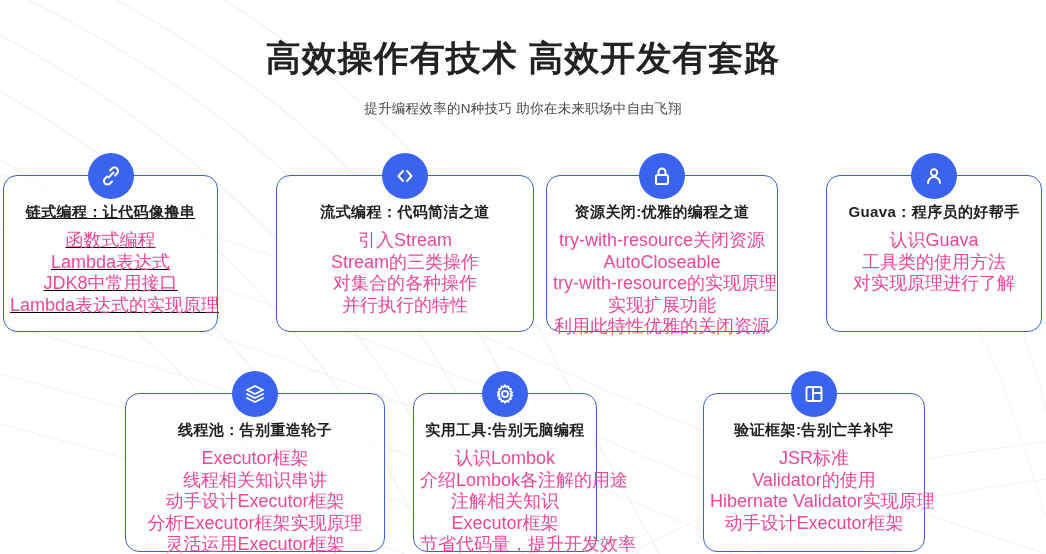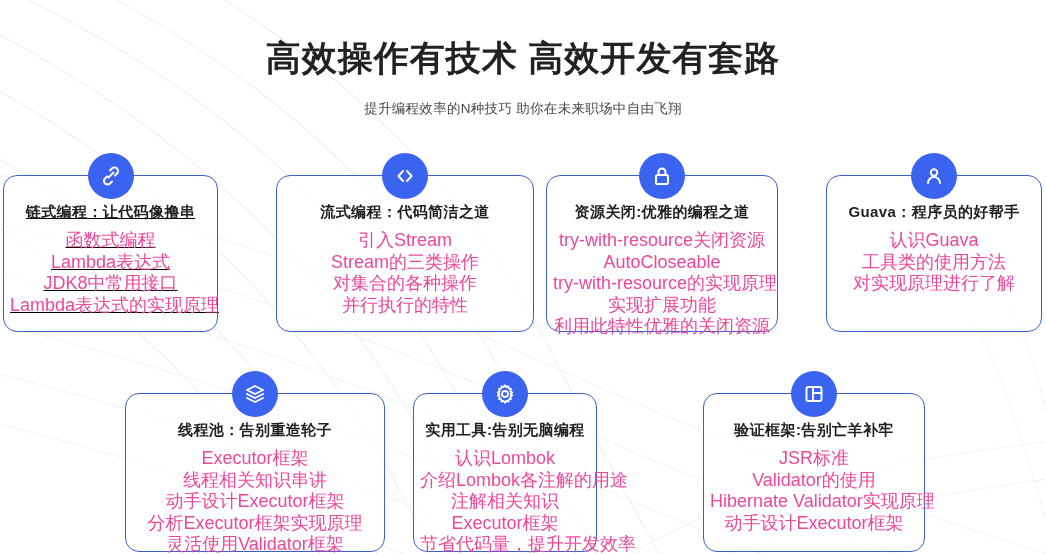--- a/index.html
+++ b/index.html
@@ -211,21 +211,21 @@
       <path d="M4 12 L12 16 L20 12"></path>
       <path d="M4 16 L12 20 L20 16"></path>
     </svg>
   </div>
   <div class="card-title">线程池：告别重造轮子</div>
   <ul class="card-items">
     <li>Executor框架</li>
     <li>线程相关知识串讲</li>
     <li>动手设计Executor框架</li>
     <li>分析Executor框架实现原理</li>
-    <li>灵活使用Validator框架</li>
+    <li>灵活运用Executor框架</li>
   </ul>
 </div>
 
 <div class="card c6">
   <div class="card-icon">
     <svg width="24" height="24" viewBox="0 0 24 24" fill="none" stroke="#ffffff" stroke-width="1.8" stroke-linecap="round" stroke-linejoin="round">
       <circle cx="12" cy="12" r="3"></circle>
       <path d="M12 3.2 L13.3 5.1 L15.5 4.4 L15.8 6.7 L18 7 L17.3 9.2 L19.2 10.5 L17.6 12 L19.2 13.5 L17.3 14.8 L18 17 L15.8 17.3 L15.5 19.6 L13.3 18.9 L12 20.8 L10.7 18.9 L8.5 19.6 L8.2 17.3 L6 17 L6.7 14.8 L4.8 13.5 L6.4 12 L4.8 10.5 L6.7 9.2 L6 7 L8.2 6.7 L8.5 4.4 L10.7 5.1 Z"></path>
     </svg>
   </div>

